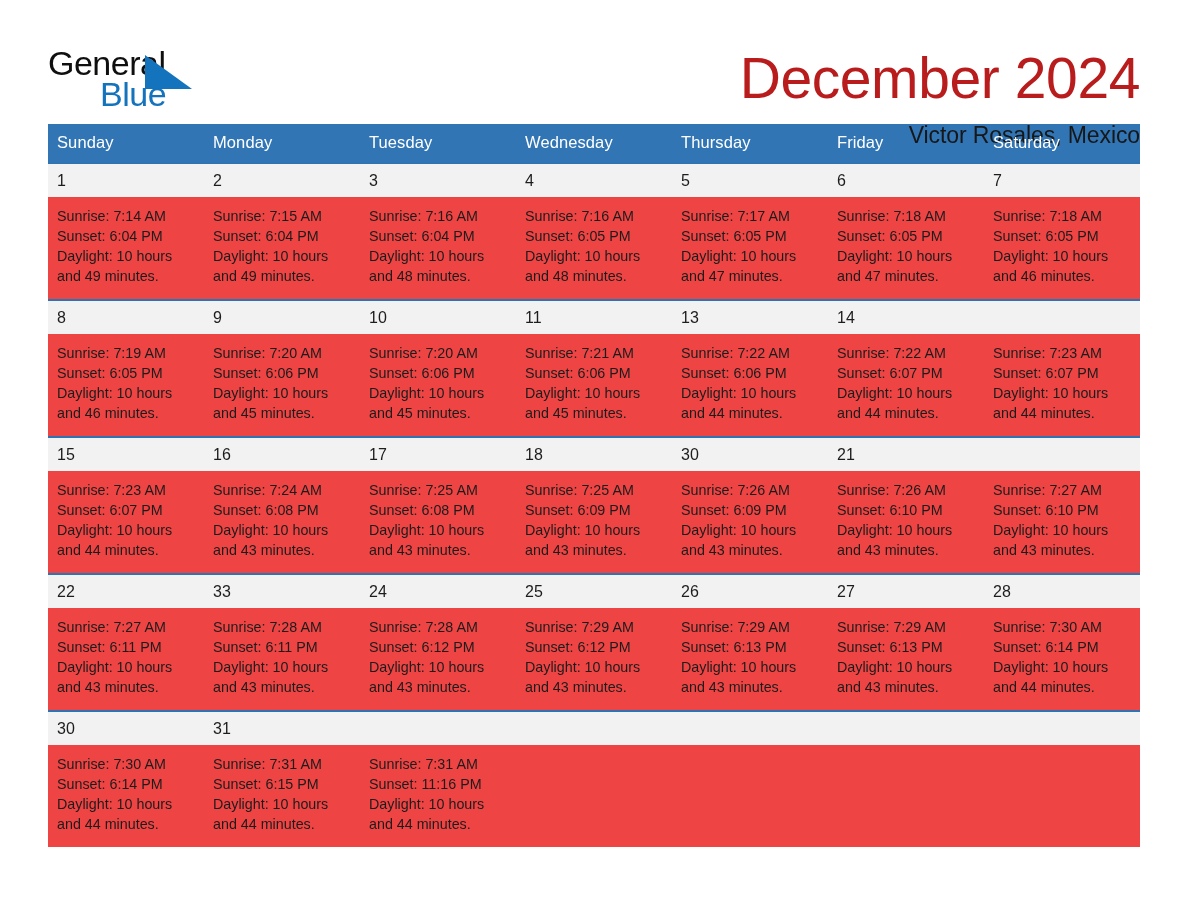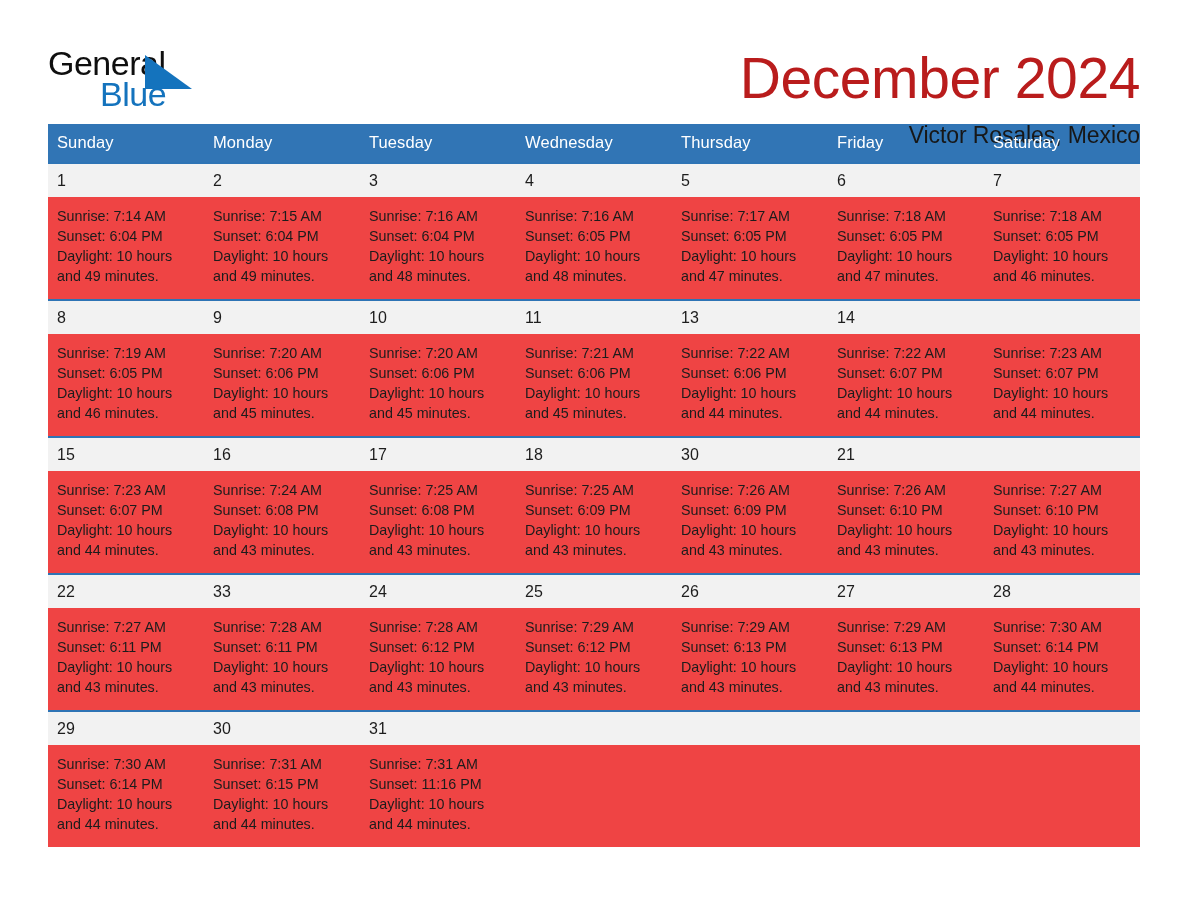--- a/index.html
+++ b/index.html
@@ -395,21 +395,20 @@
           <div class="dayline">Sunrise: 7:30 AM</div>
           <div class="dayline">Sunset: 6:14 PM</div>
           <div class="dayline">Daylight: 10 hours</div>
           <div class="dayline">and 44 minutes.</div>
         </div>
       </div>
     </div>
 
     <div class="week">
       <div class="week-dates">
-        <div class="daynum">29</div>
         <div class="daynum">30</div>
         <div class="daynum">31</div>
         <div class="daynum"></div>
         <div class="daynum"></div>
         <div class="daynum"></div>
         <div class="daynum"></div>
       </div>
       <div class="week-body">
         <div class="daycell">
           <div class="dayline">Sunrise: 7:30 AM</div>

